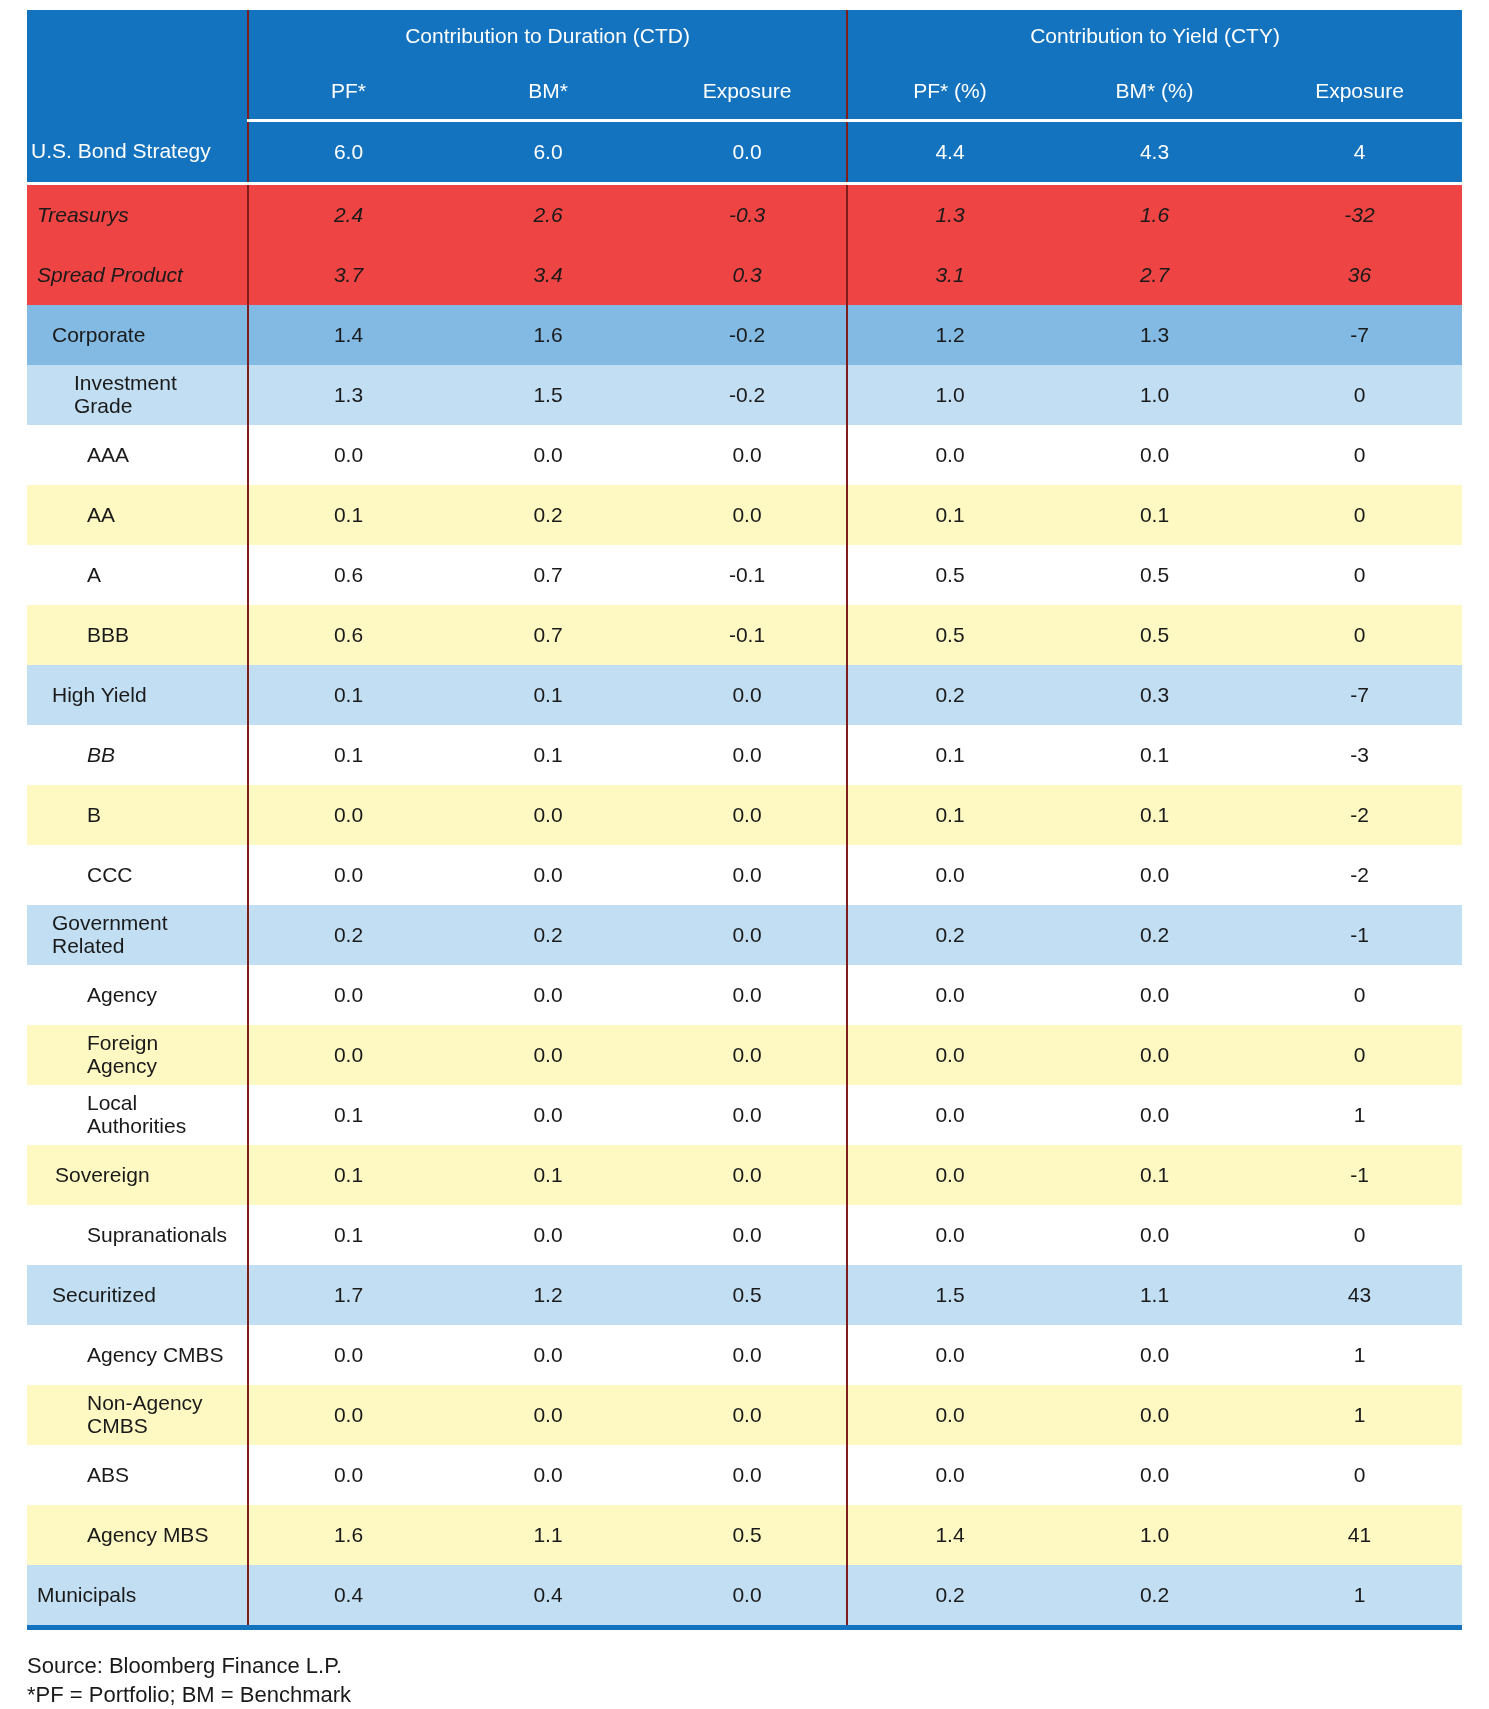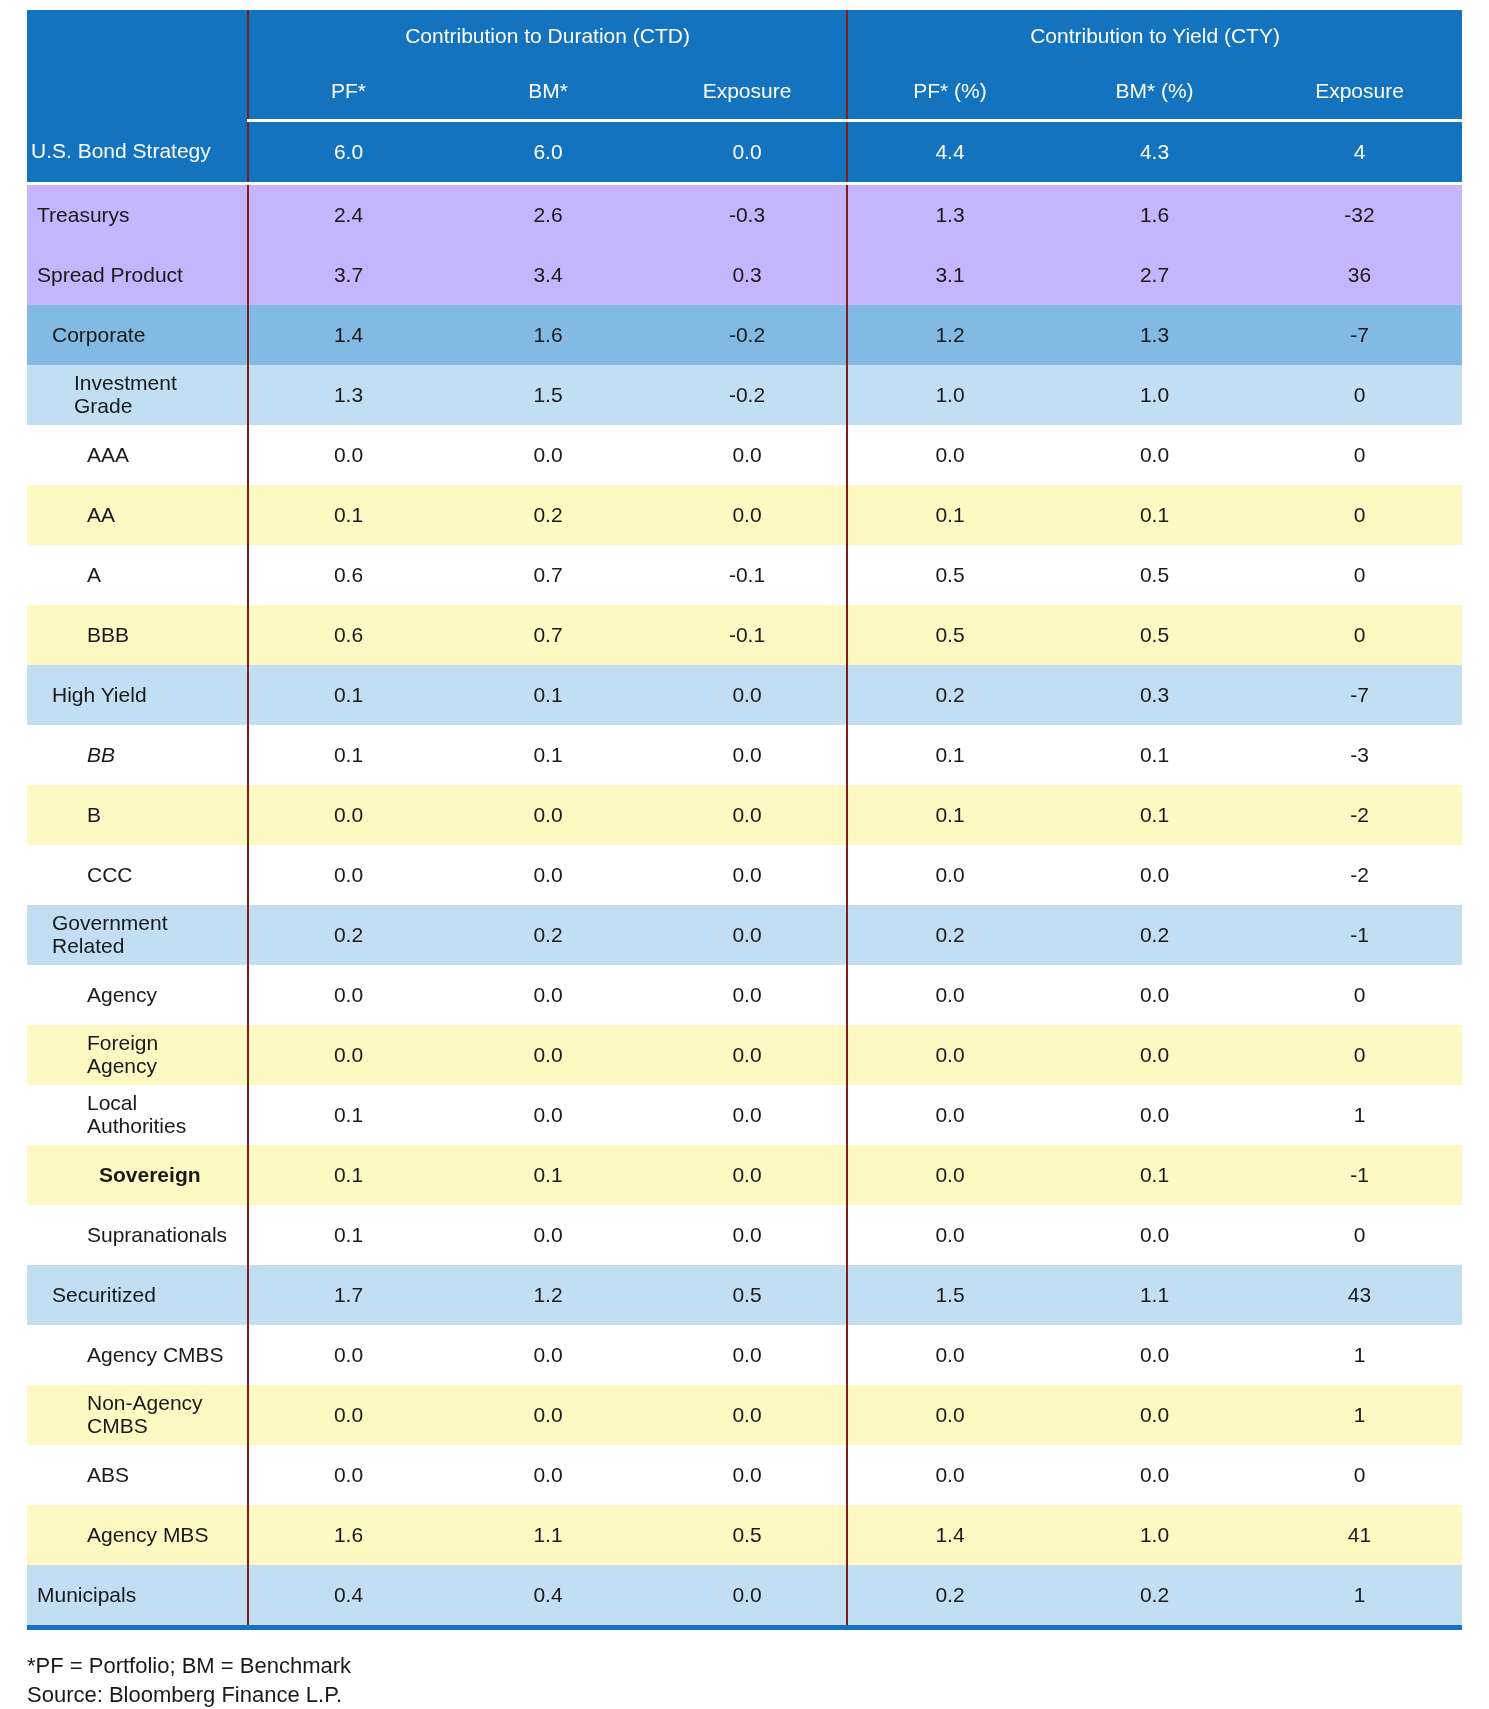--- a/index.html
+++ b/index.html
@@ -46,21 +46,21 @@
   tbody td.lbl {
     text-align: left;
     line-height: 1.08;
     white-space: pre-line;
     padding-right: 4px;
   }
   tbody td.val { text-align: center; }
 
   
   tr.band-dark   td { background: #1473BE; color: #ffffff; }
-  tr.band-medium td { background: #c4b5fd; color: #1a1a1a; }
+  tr.band-medium td { background: #ef4444; color: #1a1a1a; font-style: italic; }
   tr.band-light  td { background: #82BAE3; color: #1a1a1a; }
   tr.band-pale   td { background: #C2DEF2; color: #1a1a1a; }
   tr.band-white  td { background: #ffffff; color: #1a1a1a; }
   tr.band-gray   td { background: #fef9c3; color: #1a1a1a; }
 
   
   tbody tr:first-child td { border-bottom: 3px solid #ffffff; }
   
   tbody tr:last-child td { border-bottom: 5px solid #1473BE; }
 
@@ -255,21 +255,21 @@
           <td class="lbl" style="padding-left: 60px;">Local
 Authorities</td>
           <td class="val vline-l">0.1</td>
           <td class="val">0.0</td>
           <td class="val">0.0</td>
           <td class="val vline-l">0.0</td>
           <td class="val">0.0</td>
           <td class="val">1</td>
         </tr>
         <tr class="band-gray">
-          <td class="lbl" style="padding-left: 72px; font-weight: bold;">Sovereign</td>
+          <td class="lbl" style="padding-left: 28px;">Sovereign</td>
           <td class="val vline-l">0.1</td>
           <td class="val">0.1</td>
           <td class="val">0.0</td>
           <td class="val vline-l">0.0</td>
           <td class="val">0.1</td>
           <td class="val">-1</td>
         </tr>
         <tr class="band-white">
           <td class="lbl" style="padding-left: 60px;">Supranationals</td>
           <td class="val vline-l">0.1</td>
@@ -331,18 +331,18 @@
           <td class="val">0.4</td>
           <td class="val">0.0</td>
           <td class="val vline-l">0.2</td>
           <td class="val">0.2</td>
           <td class="val">1</td>
         </tr>
       </tbody>
   </table>
 
   <div class="footnotes">
+    <p class="fline">Source: Bloomberg Finance L.P.</p>
     <p class="fline">*PF = Portfolio; BM = Benchmark</p>
-    <p class="fline">Source: Bloomberg Finance L.P.</p>
 
   </div>
 
 </div>
 
 </body></html>

